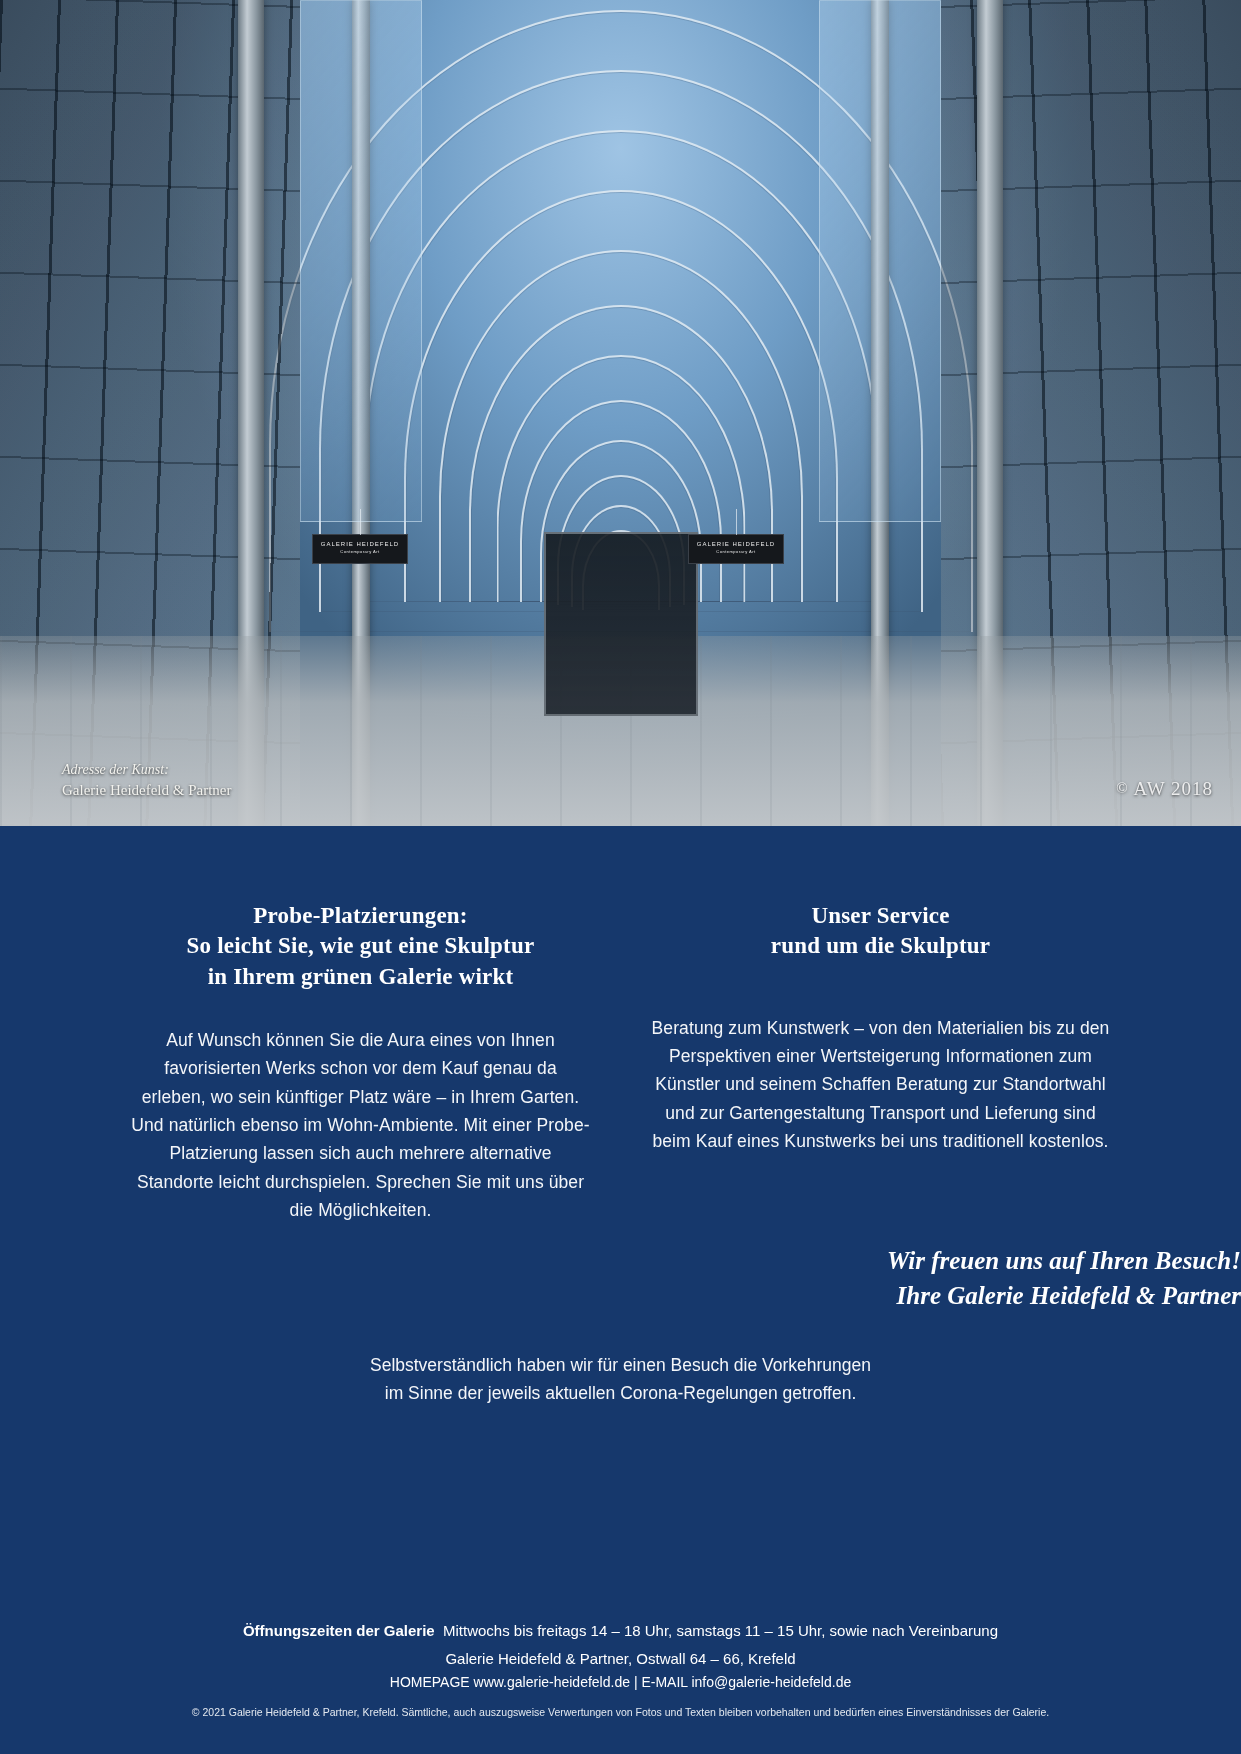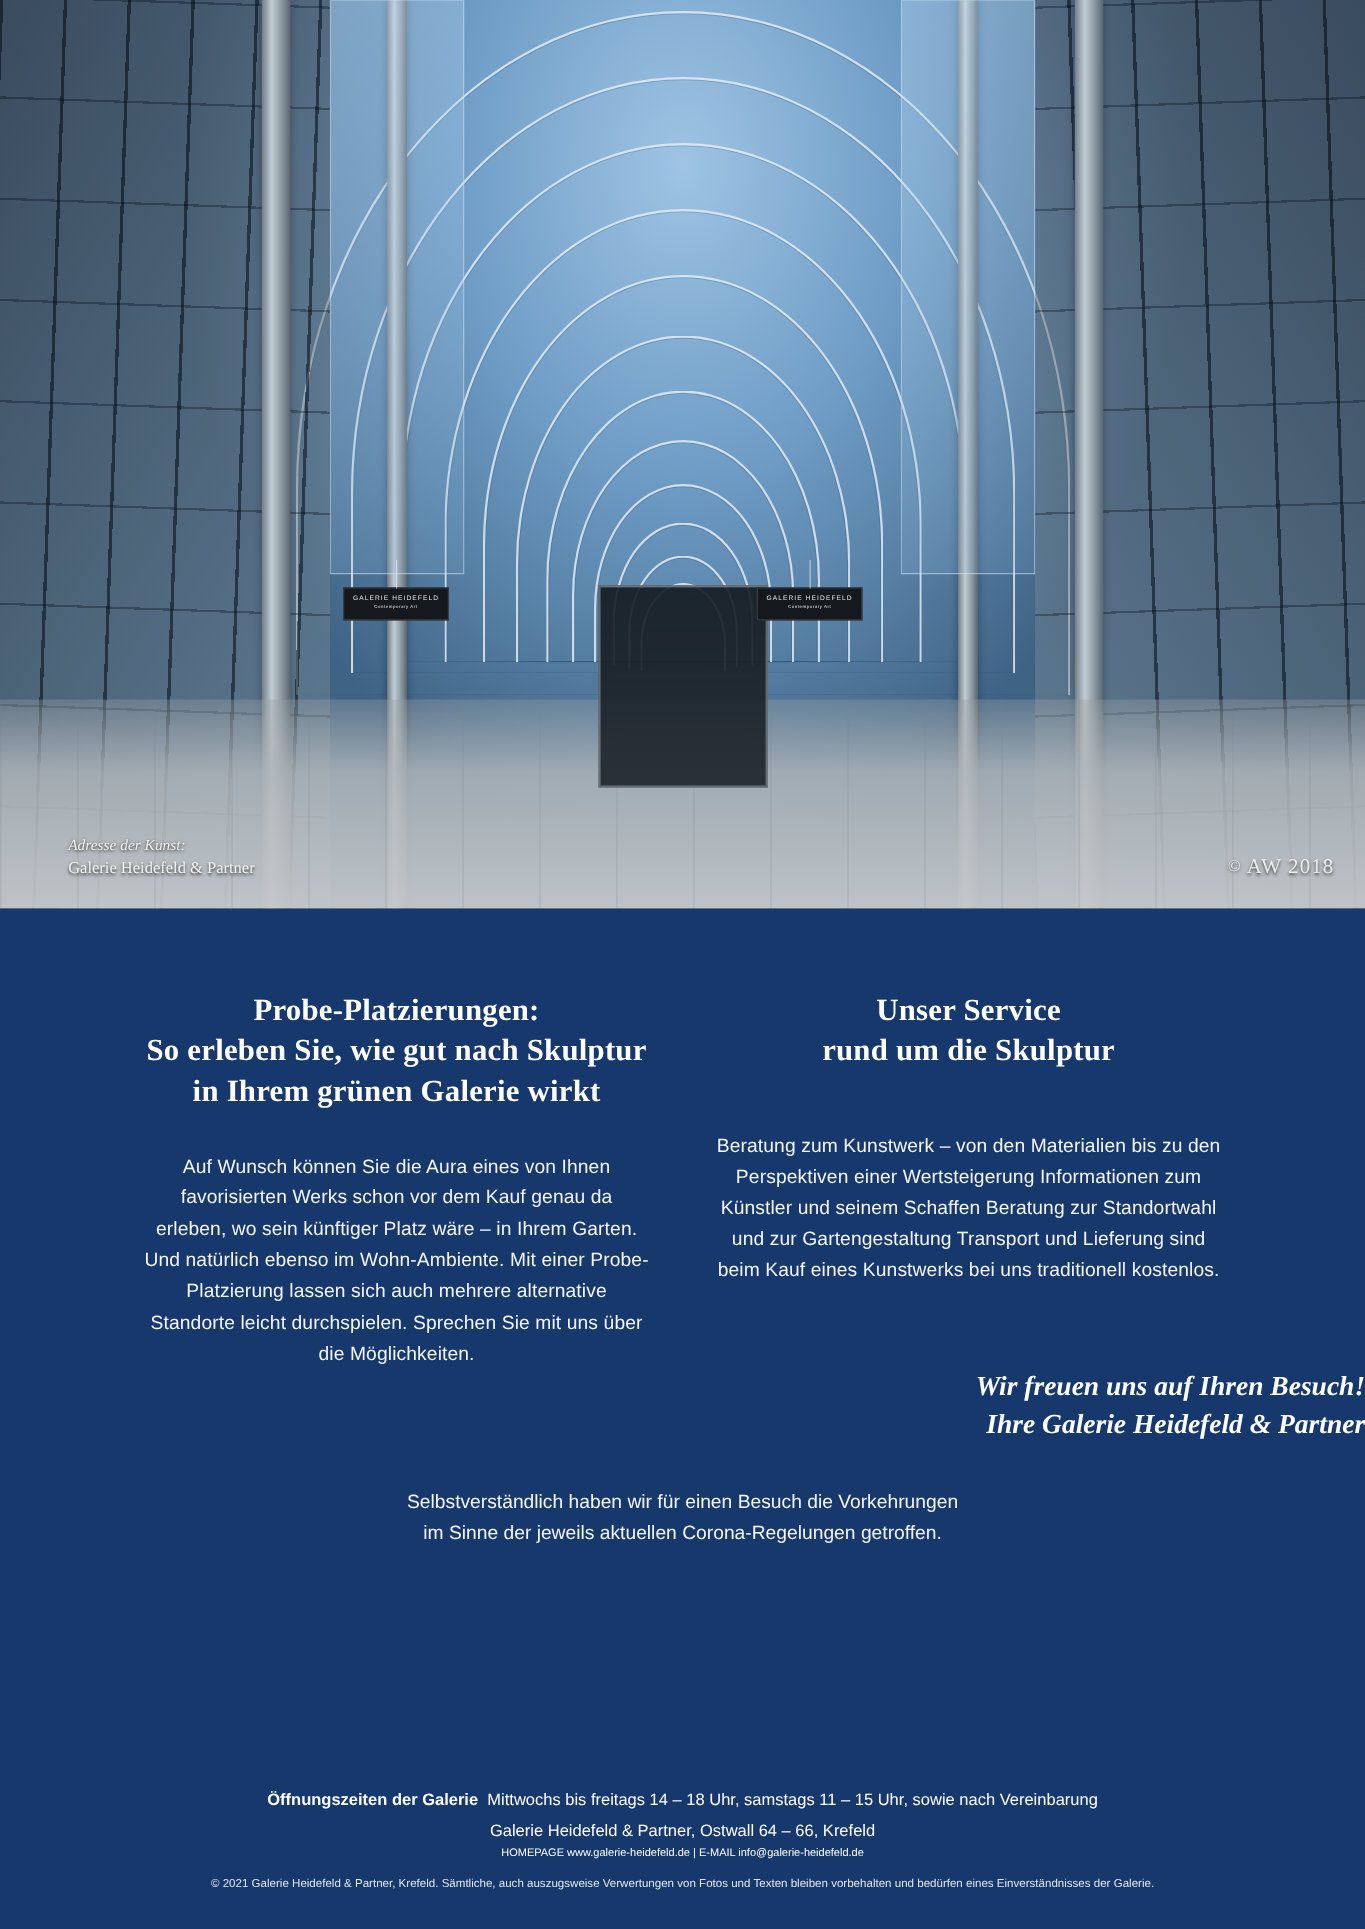--- a/index.html
+++ b/index.html
@@ -181,21 +181,21 @@
   }
   .col {
     width: 520px;
     padding: 0 30px;
     box-sizing: border-box;
     text-align: center;
   }
   .col h2 {
     font-family: "Liberation Serif", serif;
     font-weight: bold;
-    font-size: 28px;
+    font-size: 23px;
     line-height: 1.32;
     margin: 0 0 34px 0;
     letter-spacing: 0.2px;
   }
   .col p {
     font-family: "Liberation Sans", sans-serif;
     font-size: 17.5px;
     line-height: 1.62;
     margin: 0;
     letter-spacing: 0.1px;
@@ -239,21 +239,21 @@
     line-height: 1.55;
     margin-bottom: 5px;
     margin-top: 24px;
   }
   .footer .hours b { font-weight: bold; }
   .footer .addr {
     font-size: 15px;
     line-height: 1.6;
   }
   .footer .web {
-    font-size: 10px;
+    font-size: 14px;
     line-height: 1.6;
   }
   .footer .copy {
     margin-top: 12px;
     font-size: 10.5px;
     color: #e3e8ef;
     line-height: 1.4;
   }
 </style>
 </head>
@@ -315,21 +315,21 @@
       <span>AW 2018</span>
     </div>
   </div>
 
   <div class="blue">
 
     <div class="cols">
       <div class="col left">
         <h2>
           <span>Probe-Platzierungen:</span><br>
-          <span>So erleben Sie, wie gut nach Skulptur</span><br>
+          <span>So leicht Sie, wie gut eine Skulptur</span><br>
           <span>in Ihrem grünen Galerie wirkt</span>
         </h2>
         <p>Auf Wunsch können Sie die Aura eines von Ihnen favorisierten Werks schon vor dem Kauf genau da erleben, wo sein künftiger Platz wäre – in Ihrem Garten. Und natürlich ebenso im Wohn-Ambiente. Mit einer Probe-Platzierung lassen sich auch mehrere alternative Standorte leicht durchspielen. Sprechen Sie mit uns über die Möglichkeiten.</p>
       </div>
 
       <div class="col right">
         <h2>
           <span>Unser Service</span><br>
           <span>rund um die Skulptur</span>
         </h2>

